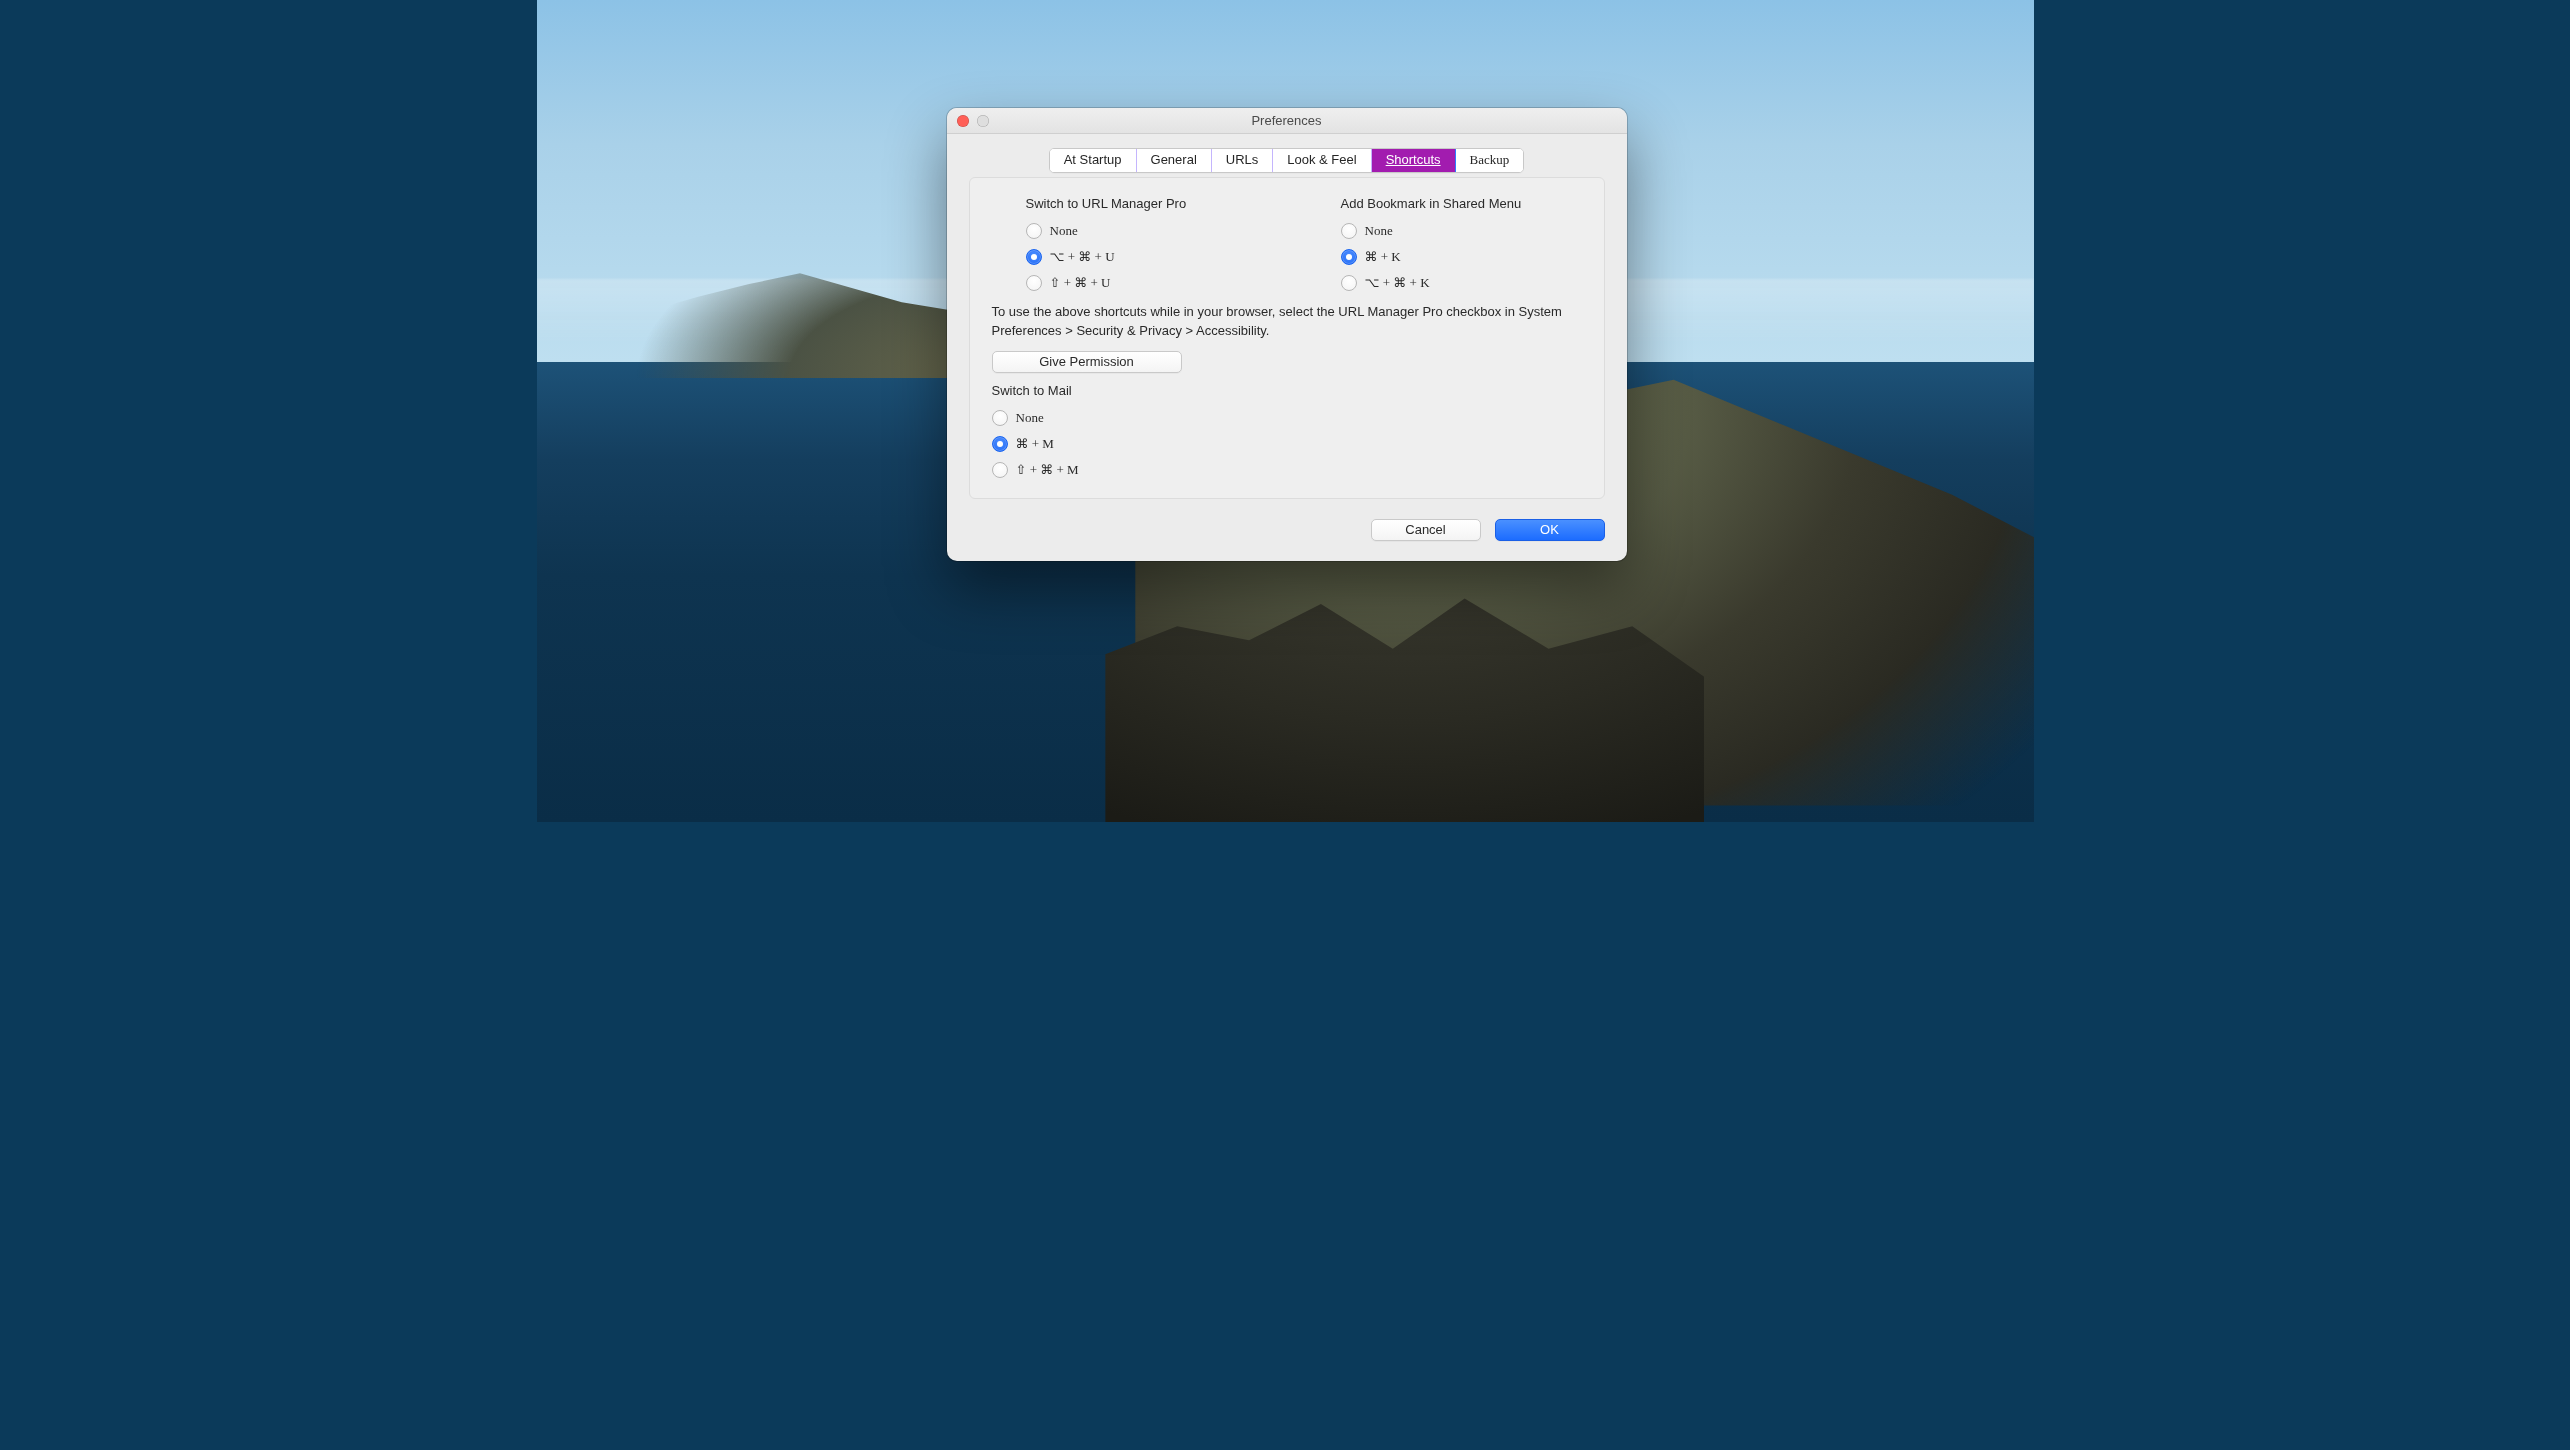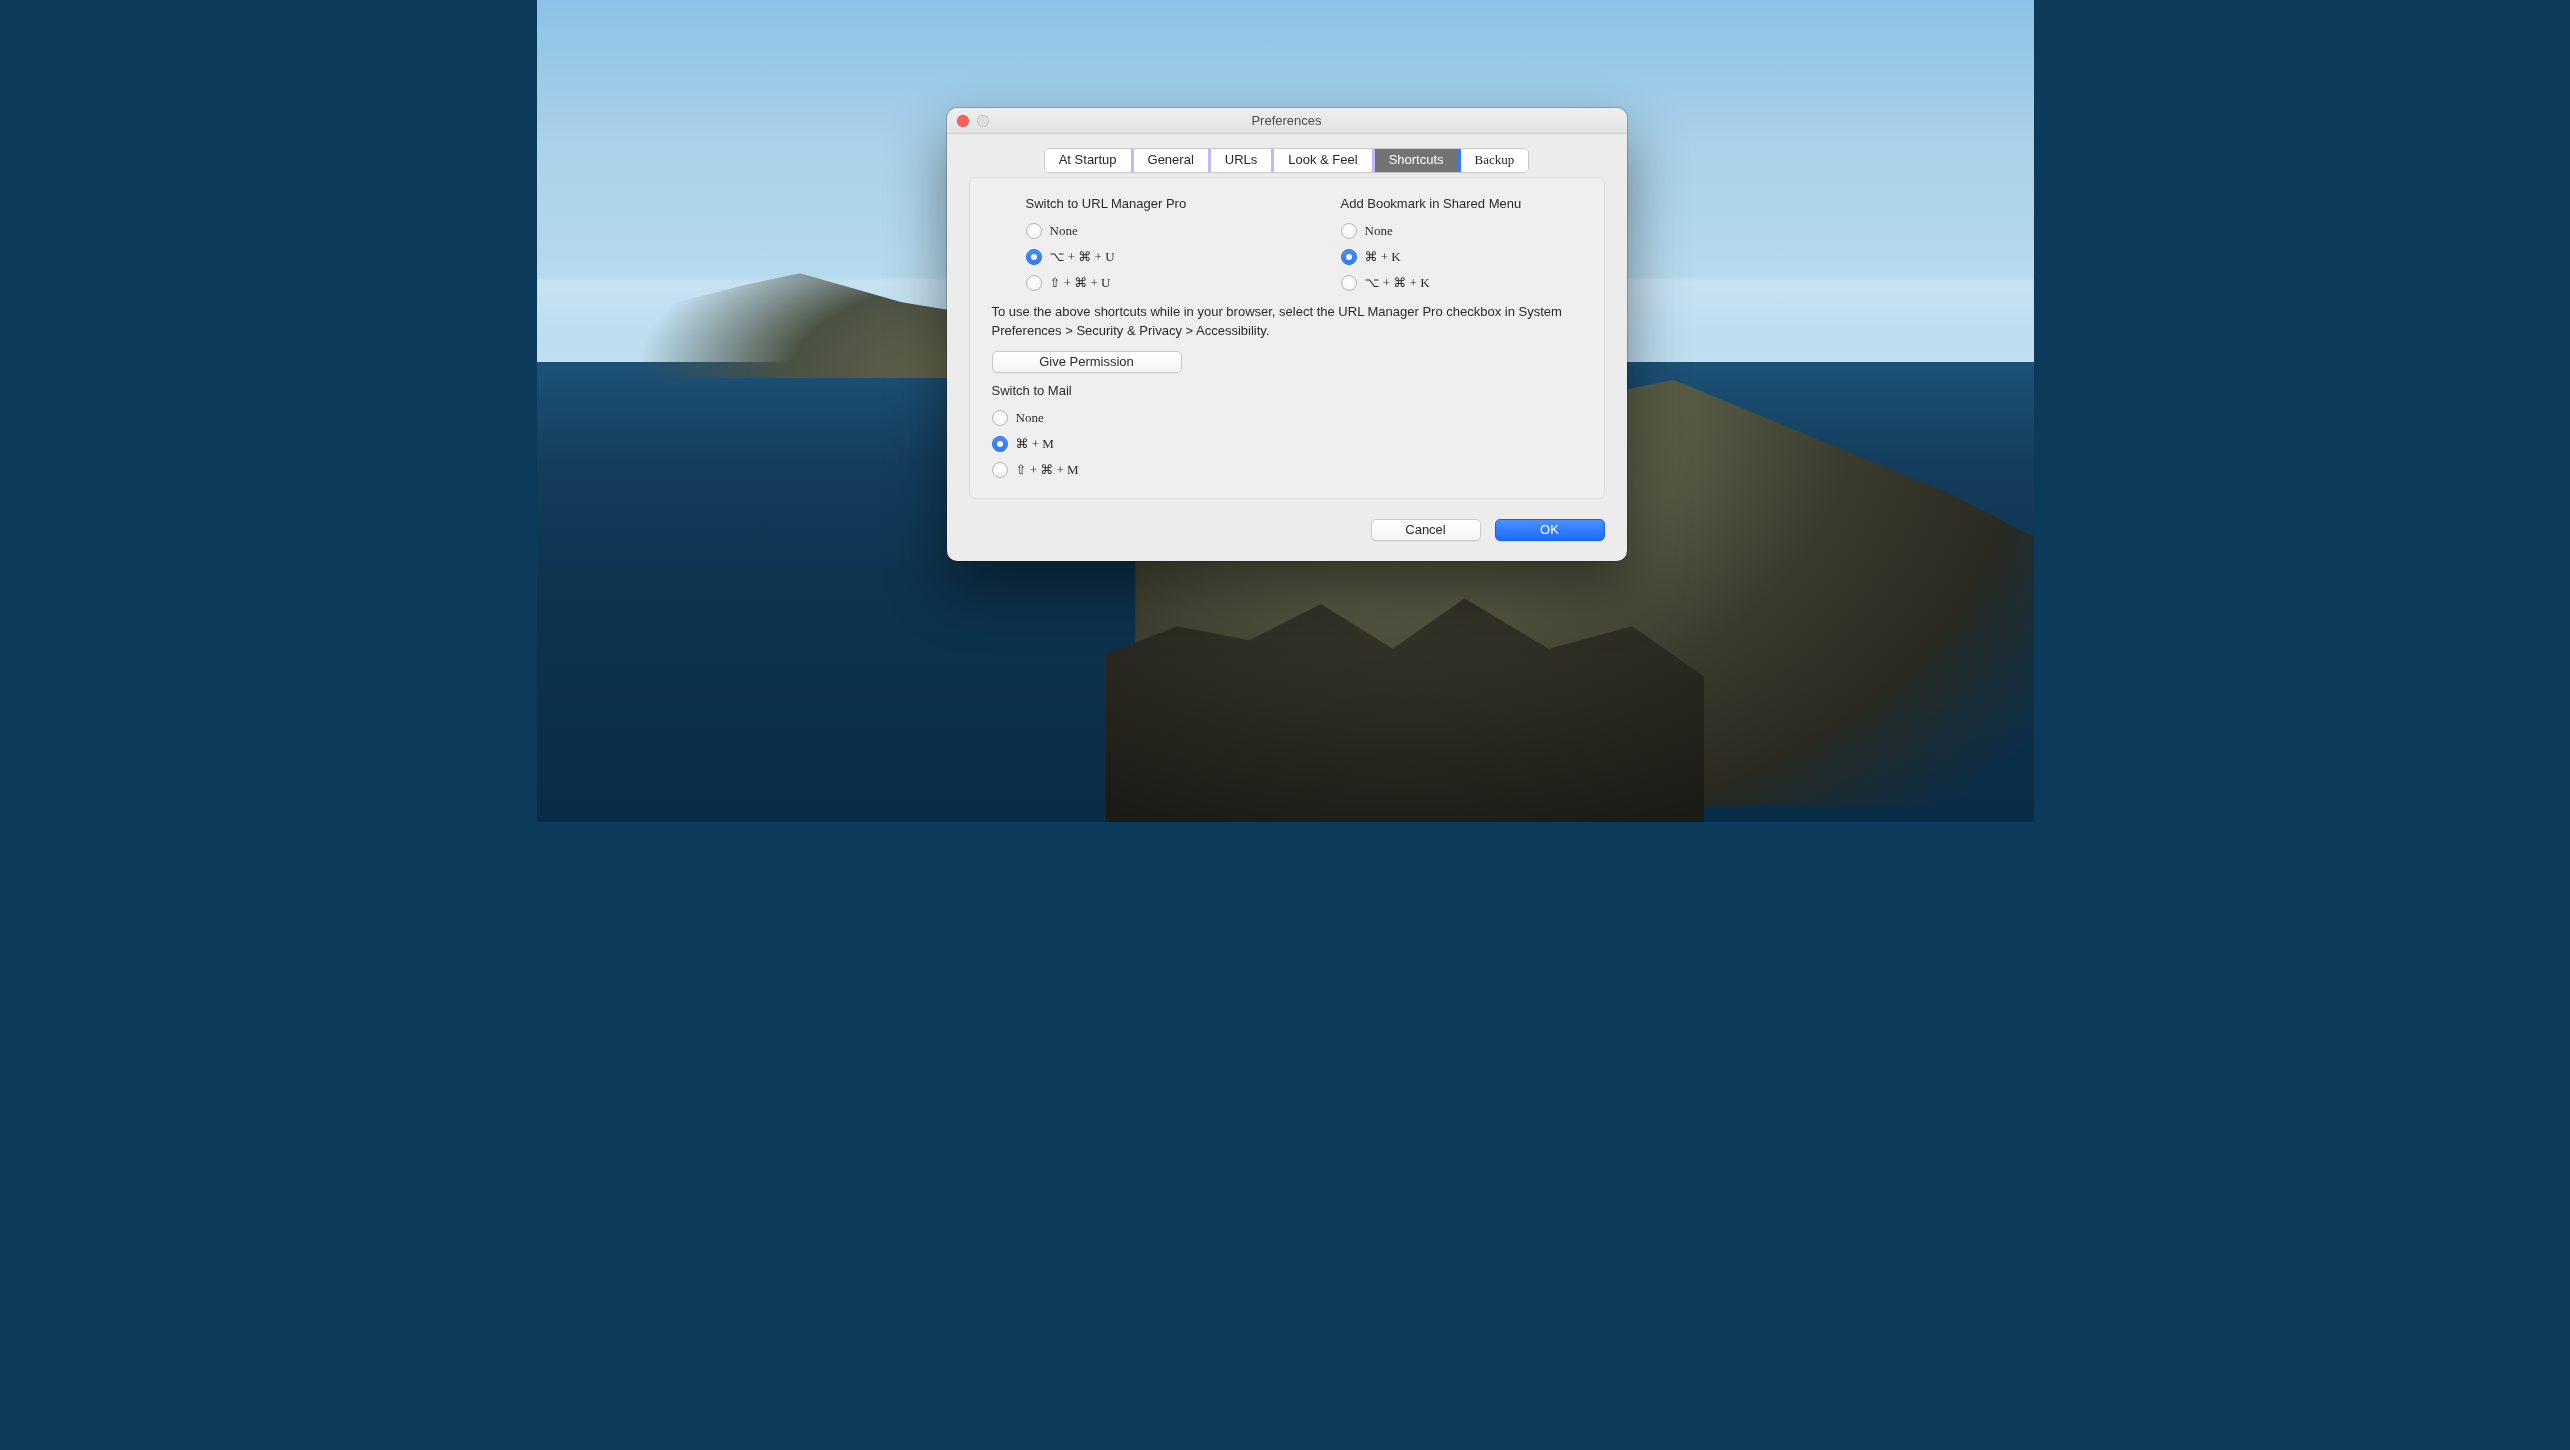--- a/index.html
+++ b/index.html
@@ -114,28 +114,29 @@
     border-radius: 5px;
     overflow: hidden;
     background: #fff;
     box-shadow: 0 1px 0 rgba(0,0,0,.02);
   }
   .seg .seg-btn {
     padding: 3px 14px 4px;
     font-size: 13px;
     color: #262626;
     background: #fff;
-    border-right: 3px solid #c4b5fd;
+    border-right: 1px solid #c4b5fd;
     cursor: default;
   }
   .seg .seg-btn:last-child { border-right: none; }
   .seg .seg-btn.active {
-    background: #737373;
+    background: #a21caf;
     color: #fff;
     border-right-color: #2f7bff;
+    text-decoration: underline;
   }
   .seg .seg-btn.active + .seg-btn { border-left: none; font-family: Liberation Serif, serif; }
 
   .panel {
     margin: 0 22px 14px;
     background: #efefef;
     border: 1px solid #dcdcdc;
     border-radius: 6px;
     padding: 18px 22px 14px;
   }

